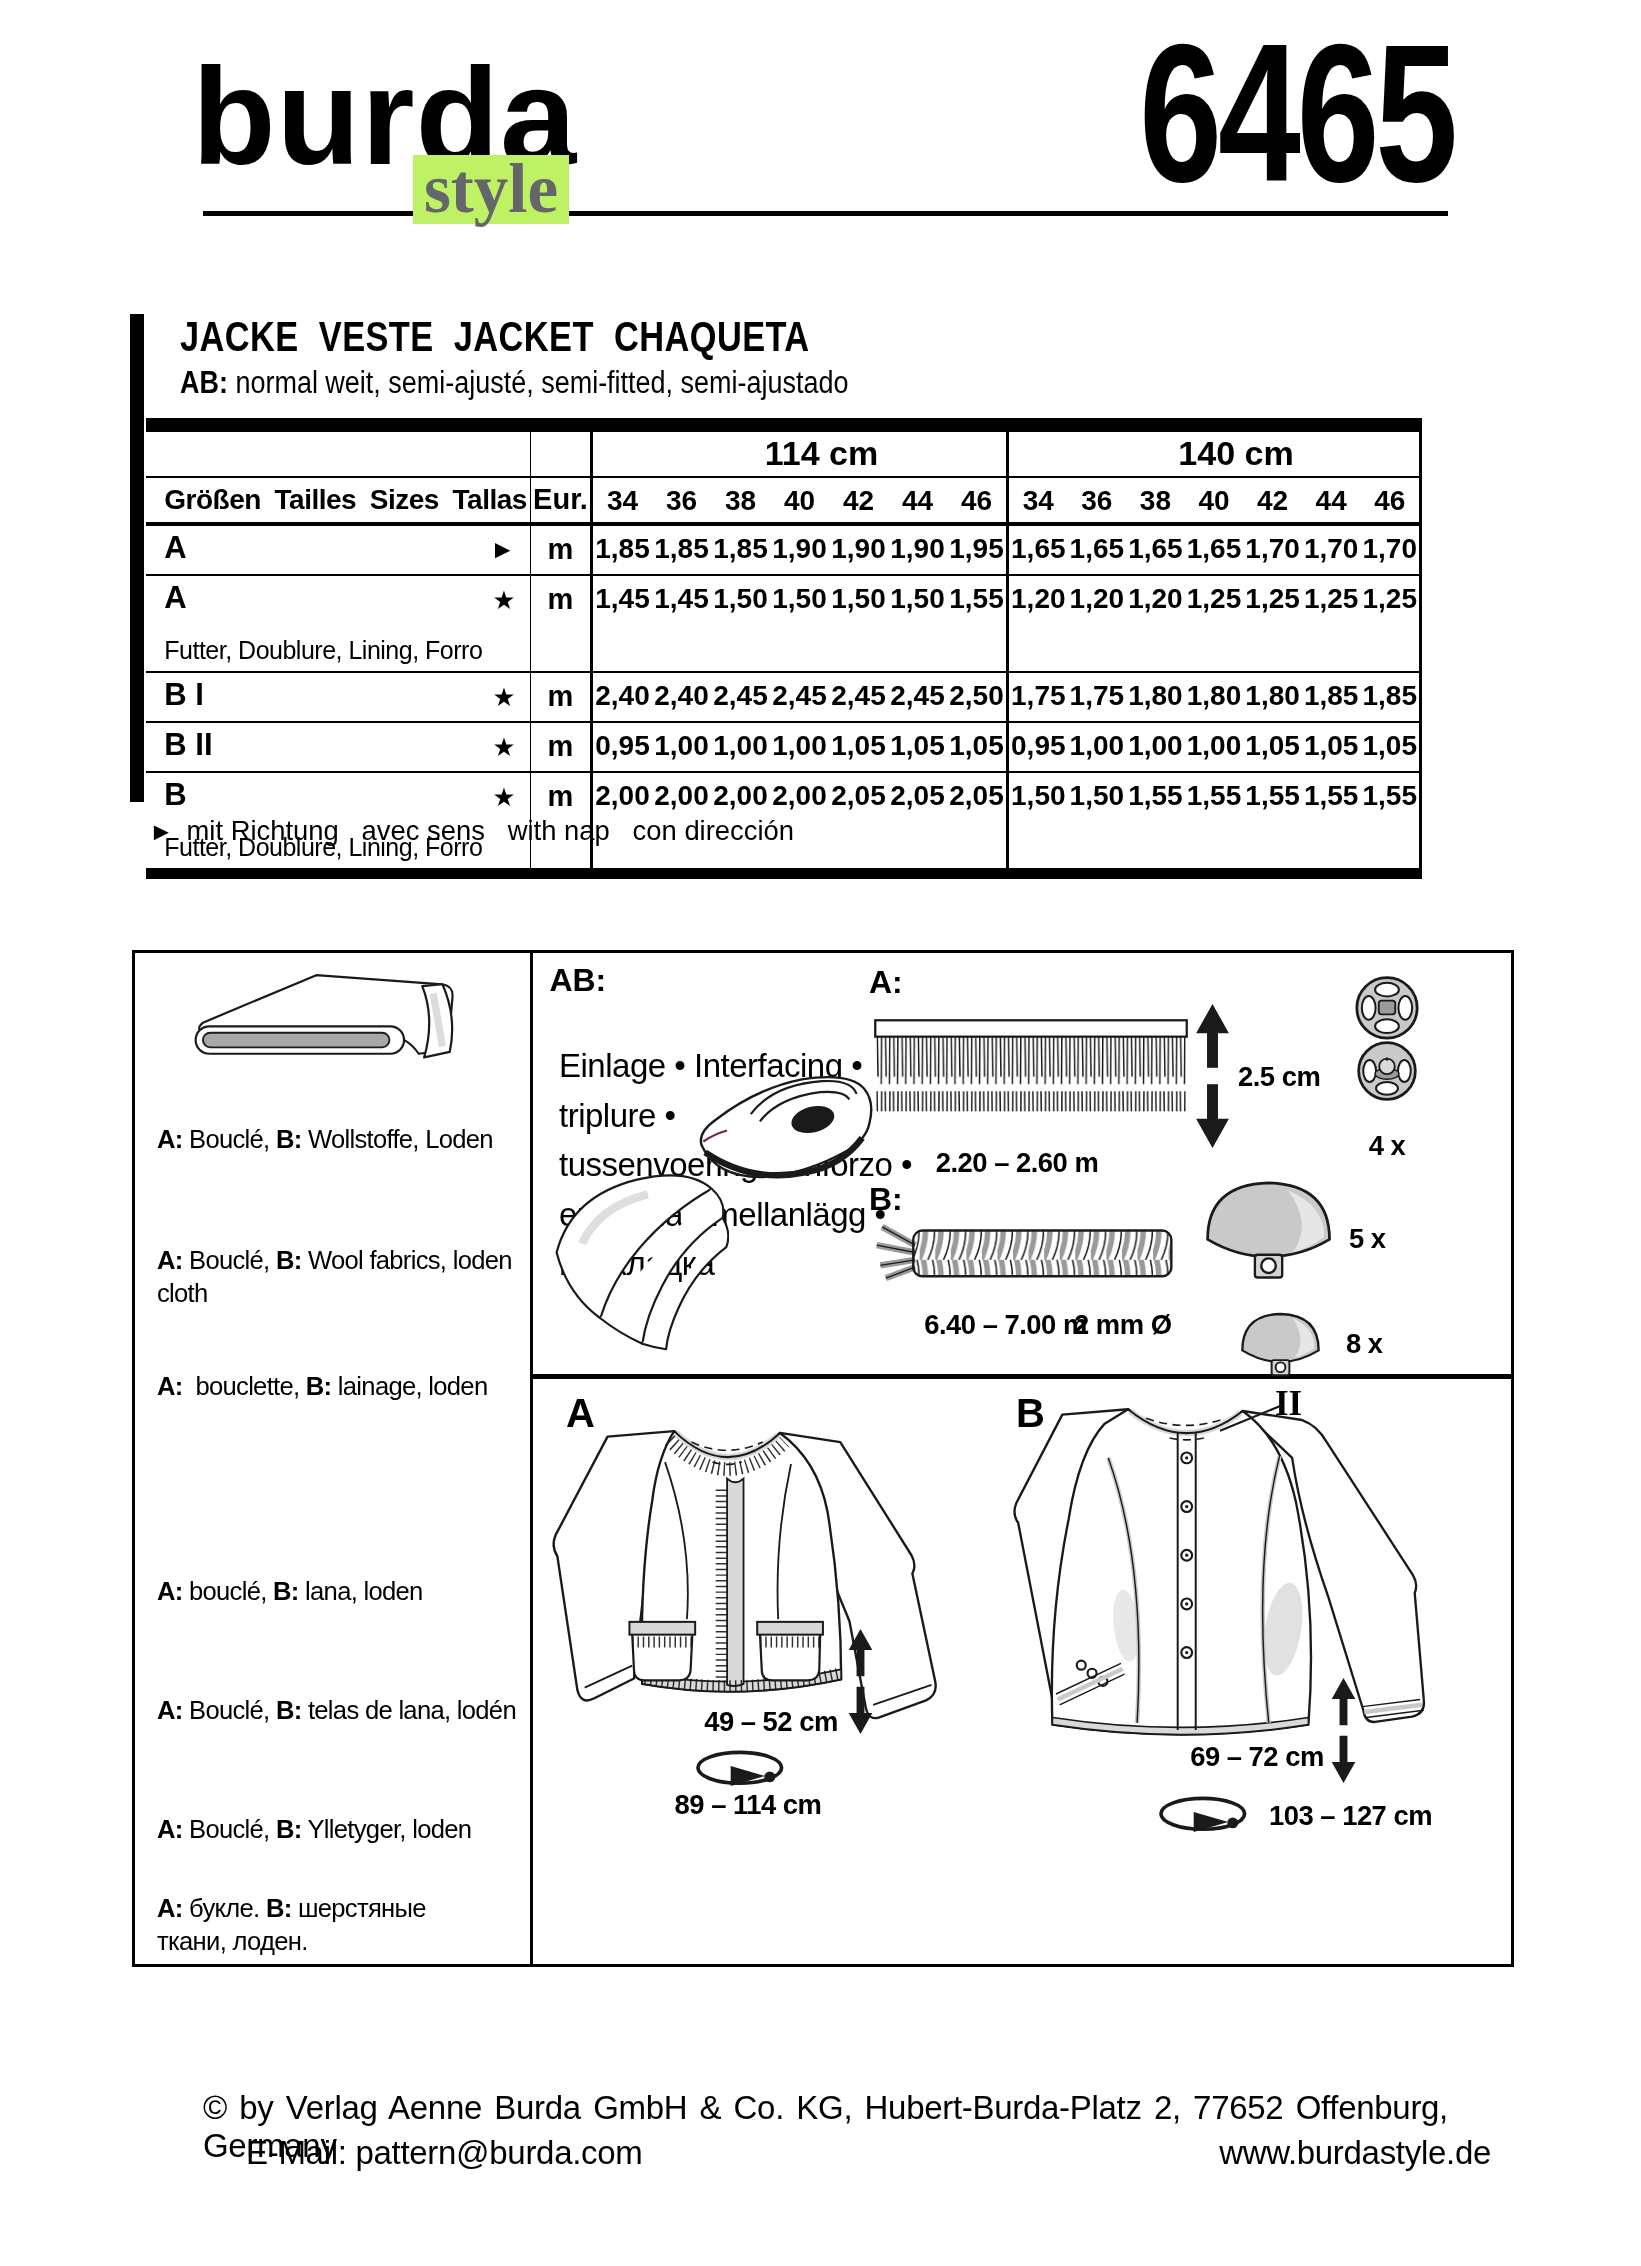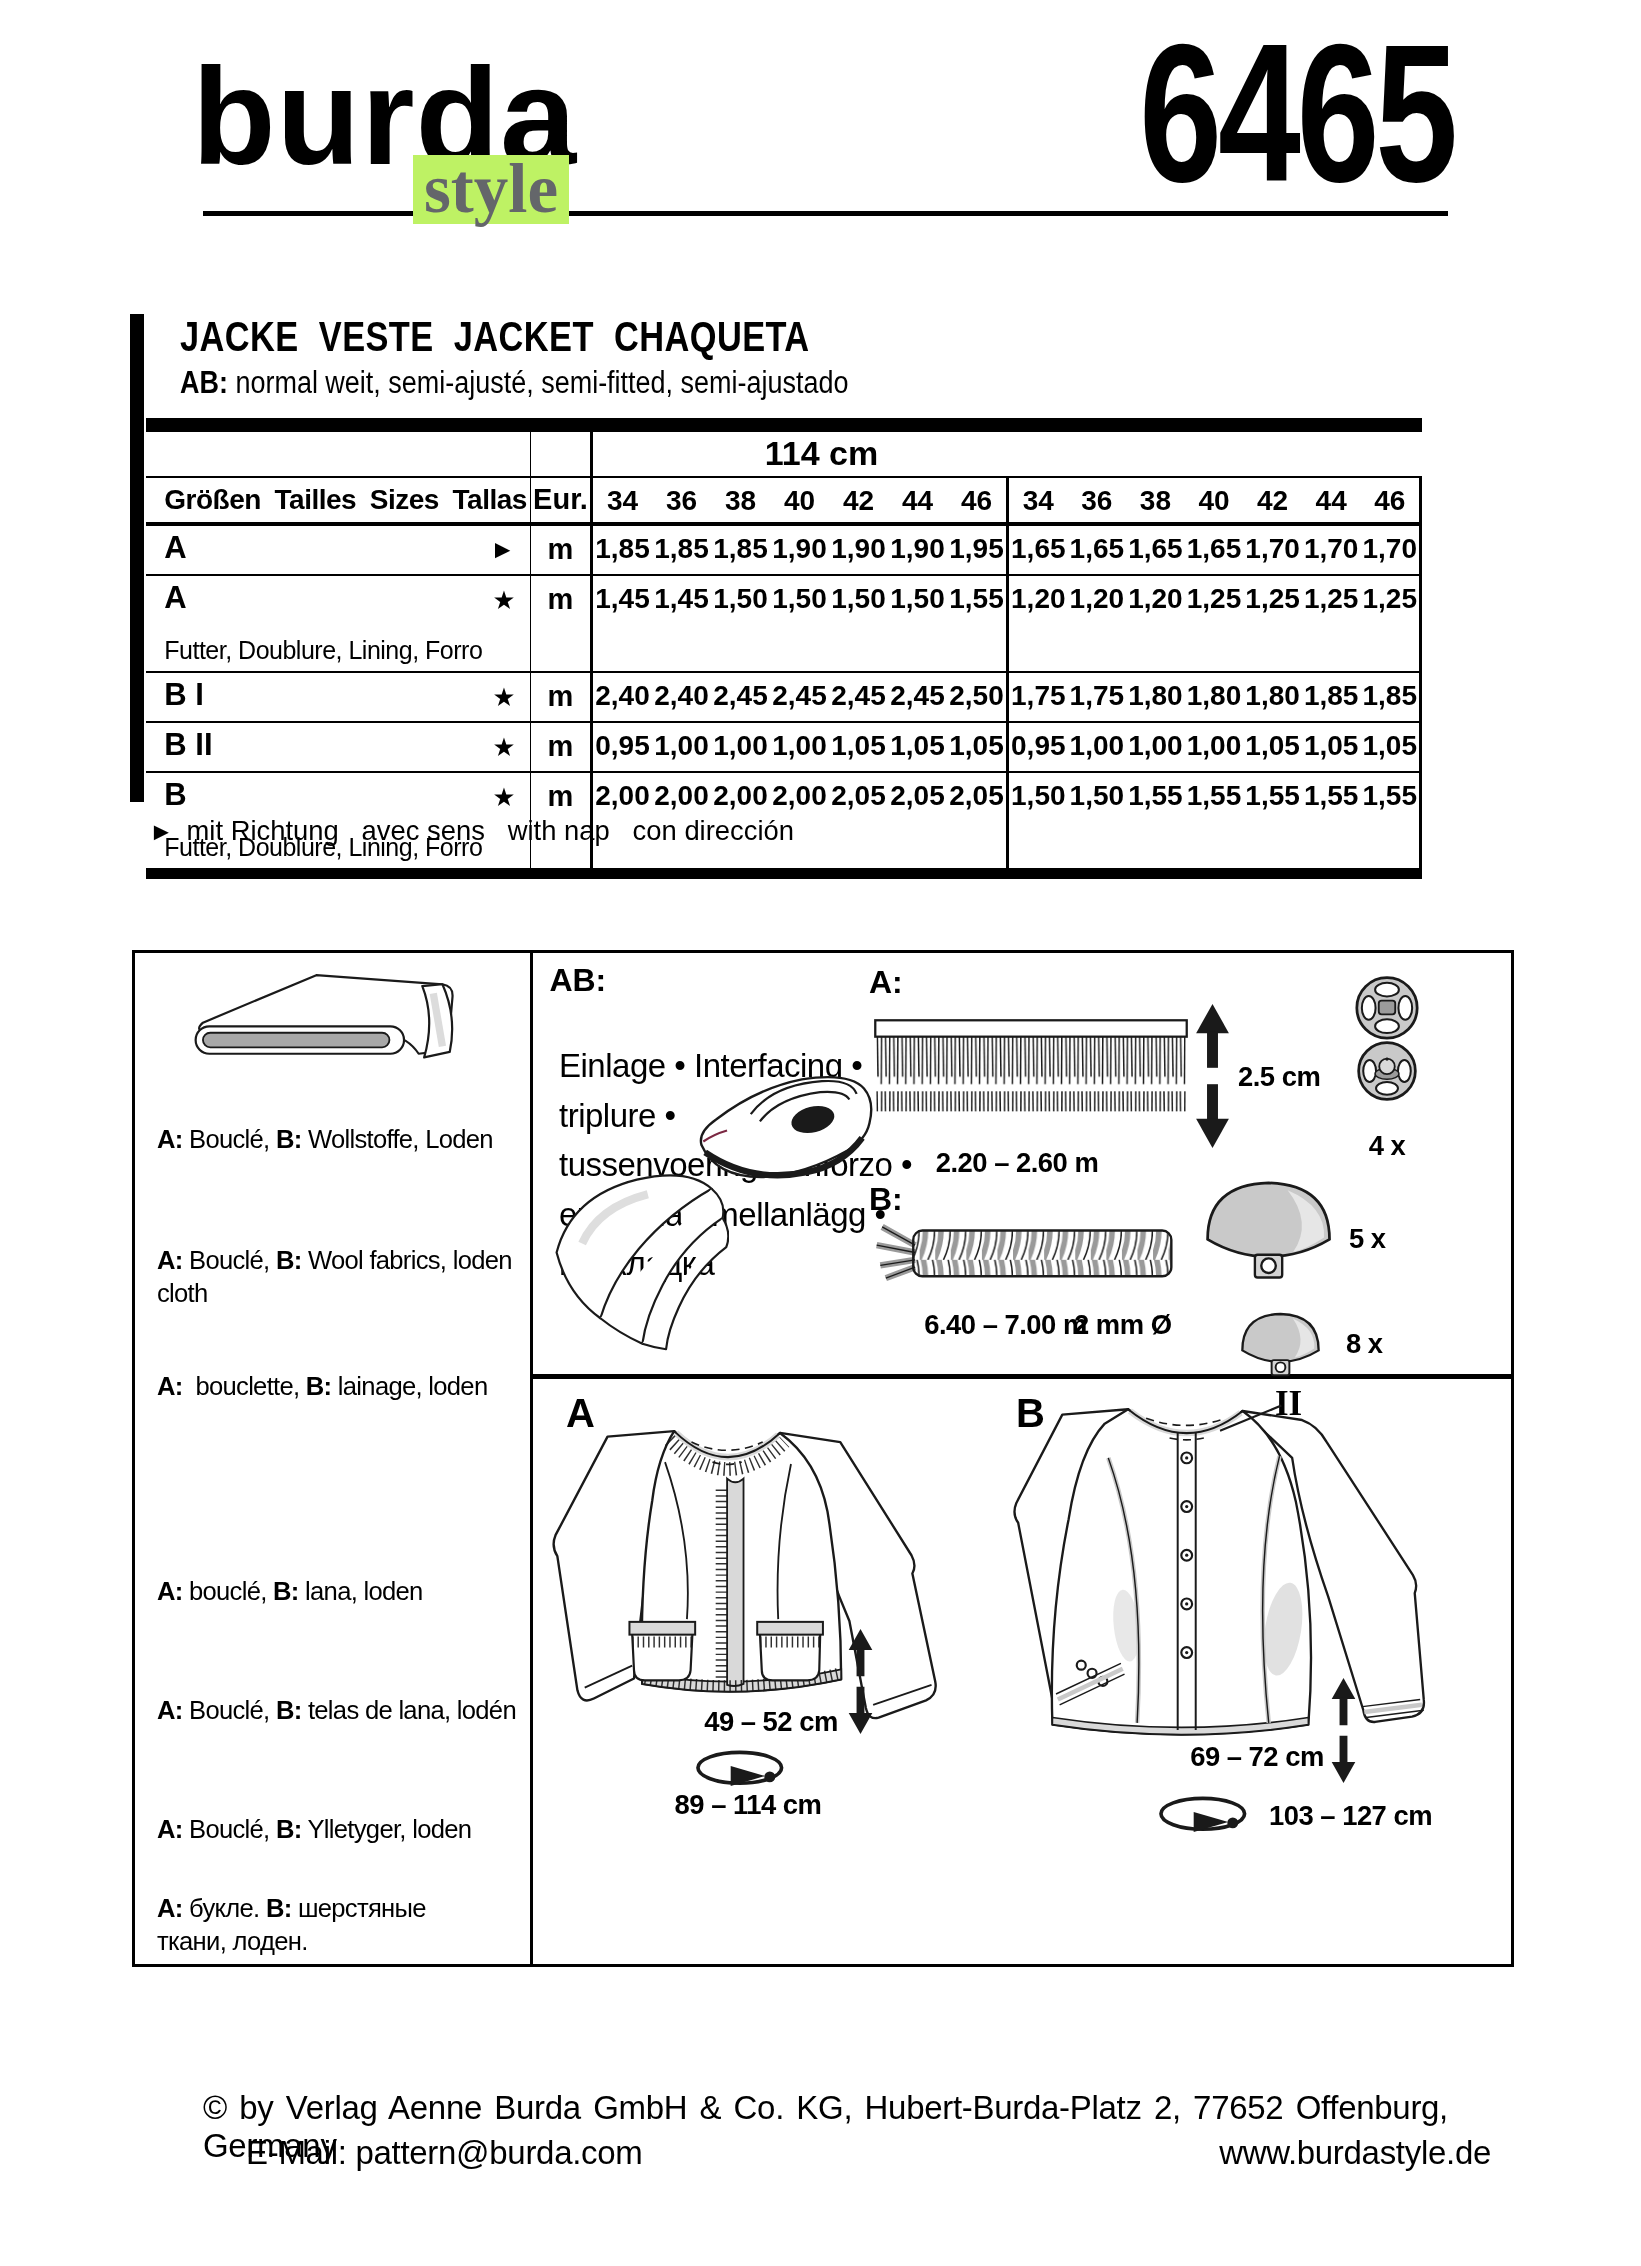--- a/index.html
+++ b/index.html
@@ -102,20 +102,21 @@
   <div class="title-main">JACKE VESTE JACKET CHAQUETA</div>
   <div class="title-sub"><span class="b">AB:</span><span> normal weit, semi-ajusté, semi-fitted, semi-ajustado</span></div>
 
   <div class="meas-table">
     <div class="t-topbar"></div>
 
     <div class="t-row">
       <div class="tc"></div>
       <div class="tc bl2"></div>
       <div class="tc bl4 group-cell">114 cm</div>
+      <div class="tc bl4 br4 group-cell">140 cm</div>
     </div>
 
     <div class="t-row size-row">
       <div class="tc rowhead-cell">Größen Tailles Sizes Tallas</div>
       <div class="tc bl2 eur-cell">Eur.</div>
       <div class="tc bl4 sizes-cells">
           <div class="vcell">34</div>
           <div class="vcell">36</div>
           <div class="vcell">38</div>
           <div class="vcell">40</div>

